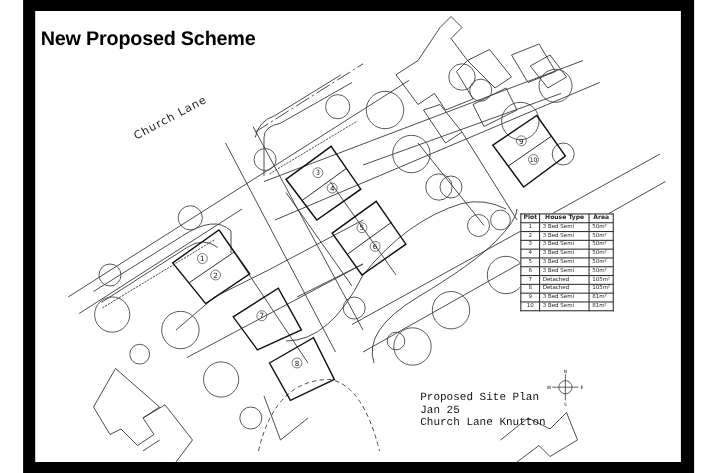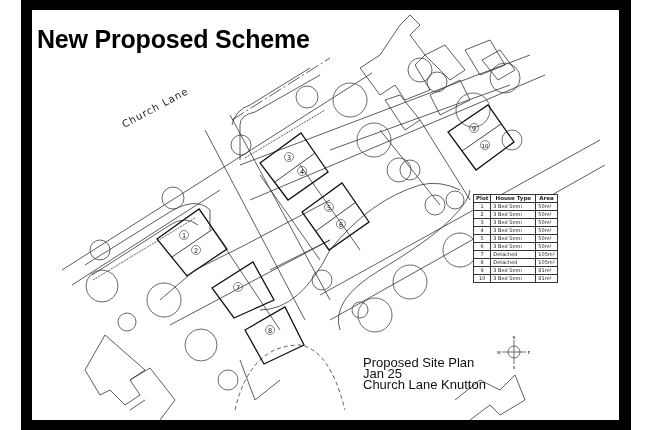--- a/index.html
+++ b/index.html
@@ -1,28 +1,28 @@
 <!DOCTYPE html>
 <html><head>
 <meta charset="utf-8">
 <style>
   html, body { margin: 0; padding: 0; background: #ffffff; }
   body { width: 645px; height: 430px; position: relative; overflow: hidden; font-family: "Liberation Sans", sans-serif; }
   .frame { position: absolute; left: 21px; top: 0; width: 610px; height: 430px; background: #000; }
   .sheet { position: absolute; left: 11px; top: 10px; width: 587px; height: 410px; background: #fff; overflow: hidden; }
-  .title { position: absolute; left: 5px; top: 15px; font-family: "Liberation Sans", sans-serif; font-weight: bold; font-size: 25px; color: #000; letter-spacing: -0.2px; white-space: nowrap; }
+  .title { position: absolute; left: 5px; top: 15px; font-family: "Liberation Sans", sans-serif; font-weight: bold; font-size: 18px; color: #000; letter-spacing: -0.2px; white-space: nowrap; }
   svg.plan { position: absolute; left: 0; top: 0; }
   .hand { font-family: "DejaVu Sans", sans-serif; fill: #111; }
   .schedule { position: absolute; left: 441px; top: 184px; border-collapse: collapse; font-family: "DejaVu Sans", sans-serif; font-size: 5px; color: #222; background: #fff; }
   .schedule th, .schedule td { border: 0.8px solid #333; padding: 0 2px; height: 7px; line-height: 7px; white-space: nowrap; font-weight: normal; }
   .schedule th { font-size: 5.5px; font-weight: bold; }
   .schedule td.plot { text-align: center; width: 10px; }
   .schedule td.type { width: 40px; }
   .schedule td.area { width: 16px; }
-  .caption { position: absolute; left: 331px; top: 347px; font-family: Liberation Sans, sans-serif; font-size: 13px; color: #111; line-height: 11px; }
+  .caption { position: absolute; left: 350px; top: 347px; font-family: Liberation Mono, monospace; font-size: 10px; color: #111; line-height: 11px; }
   .caption div { white-space: nowrap; }
   .church-lane { position: absolute; left: 88px; top: 110px; transform: rotate(-28deg); transform-origin: left top; font-family: "DejaVu Sans", sans-serif; font-size: 10px; color: #222; letter-spacing: 1px; white-space: nowrap; }
 </style>
 </head>
 <body>
 
 <div class="frame">
   <div class="sheet">
 
     <svg class="plan" width="587" height="410" viewBox="32 10 587 410" xmlns="http://www.w3.org/2000/svg">

